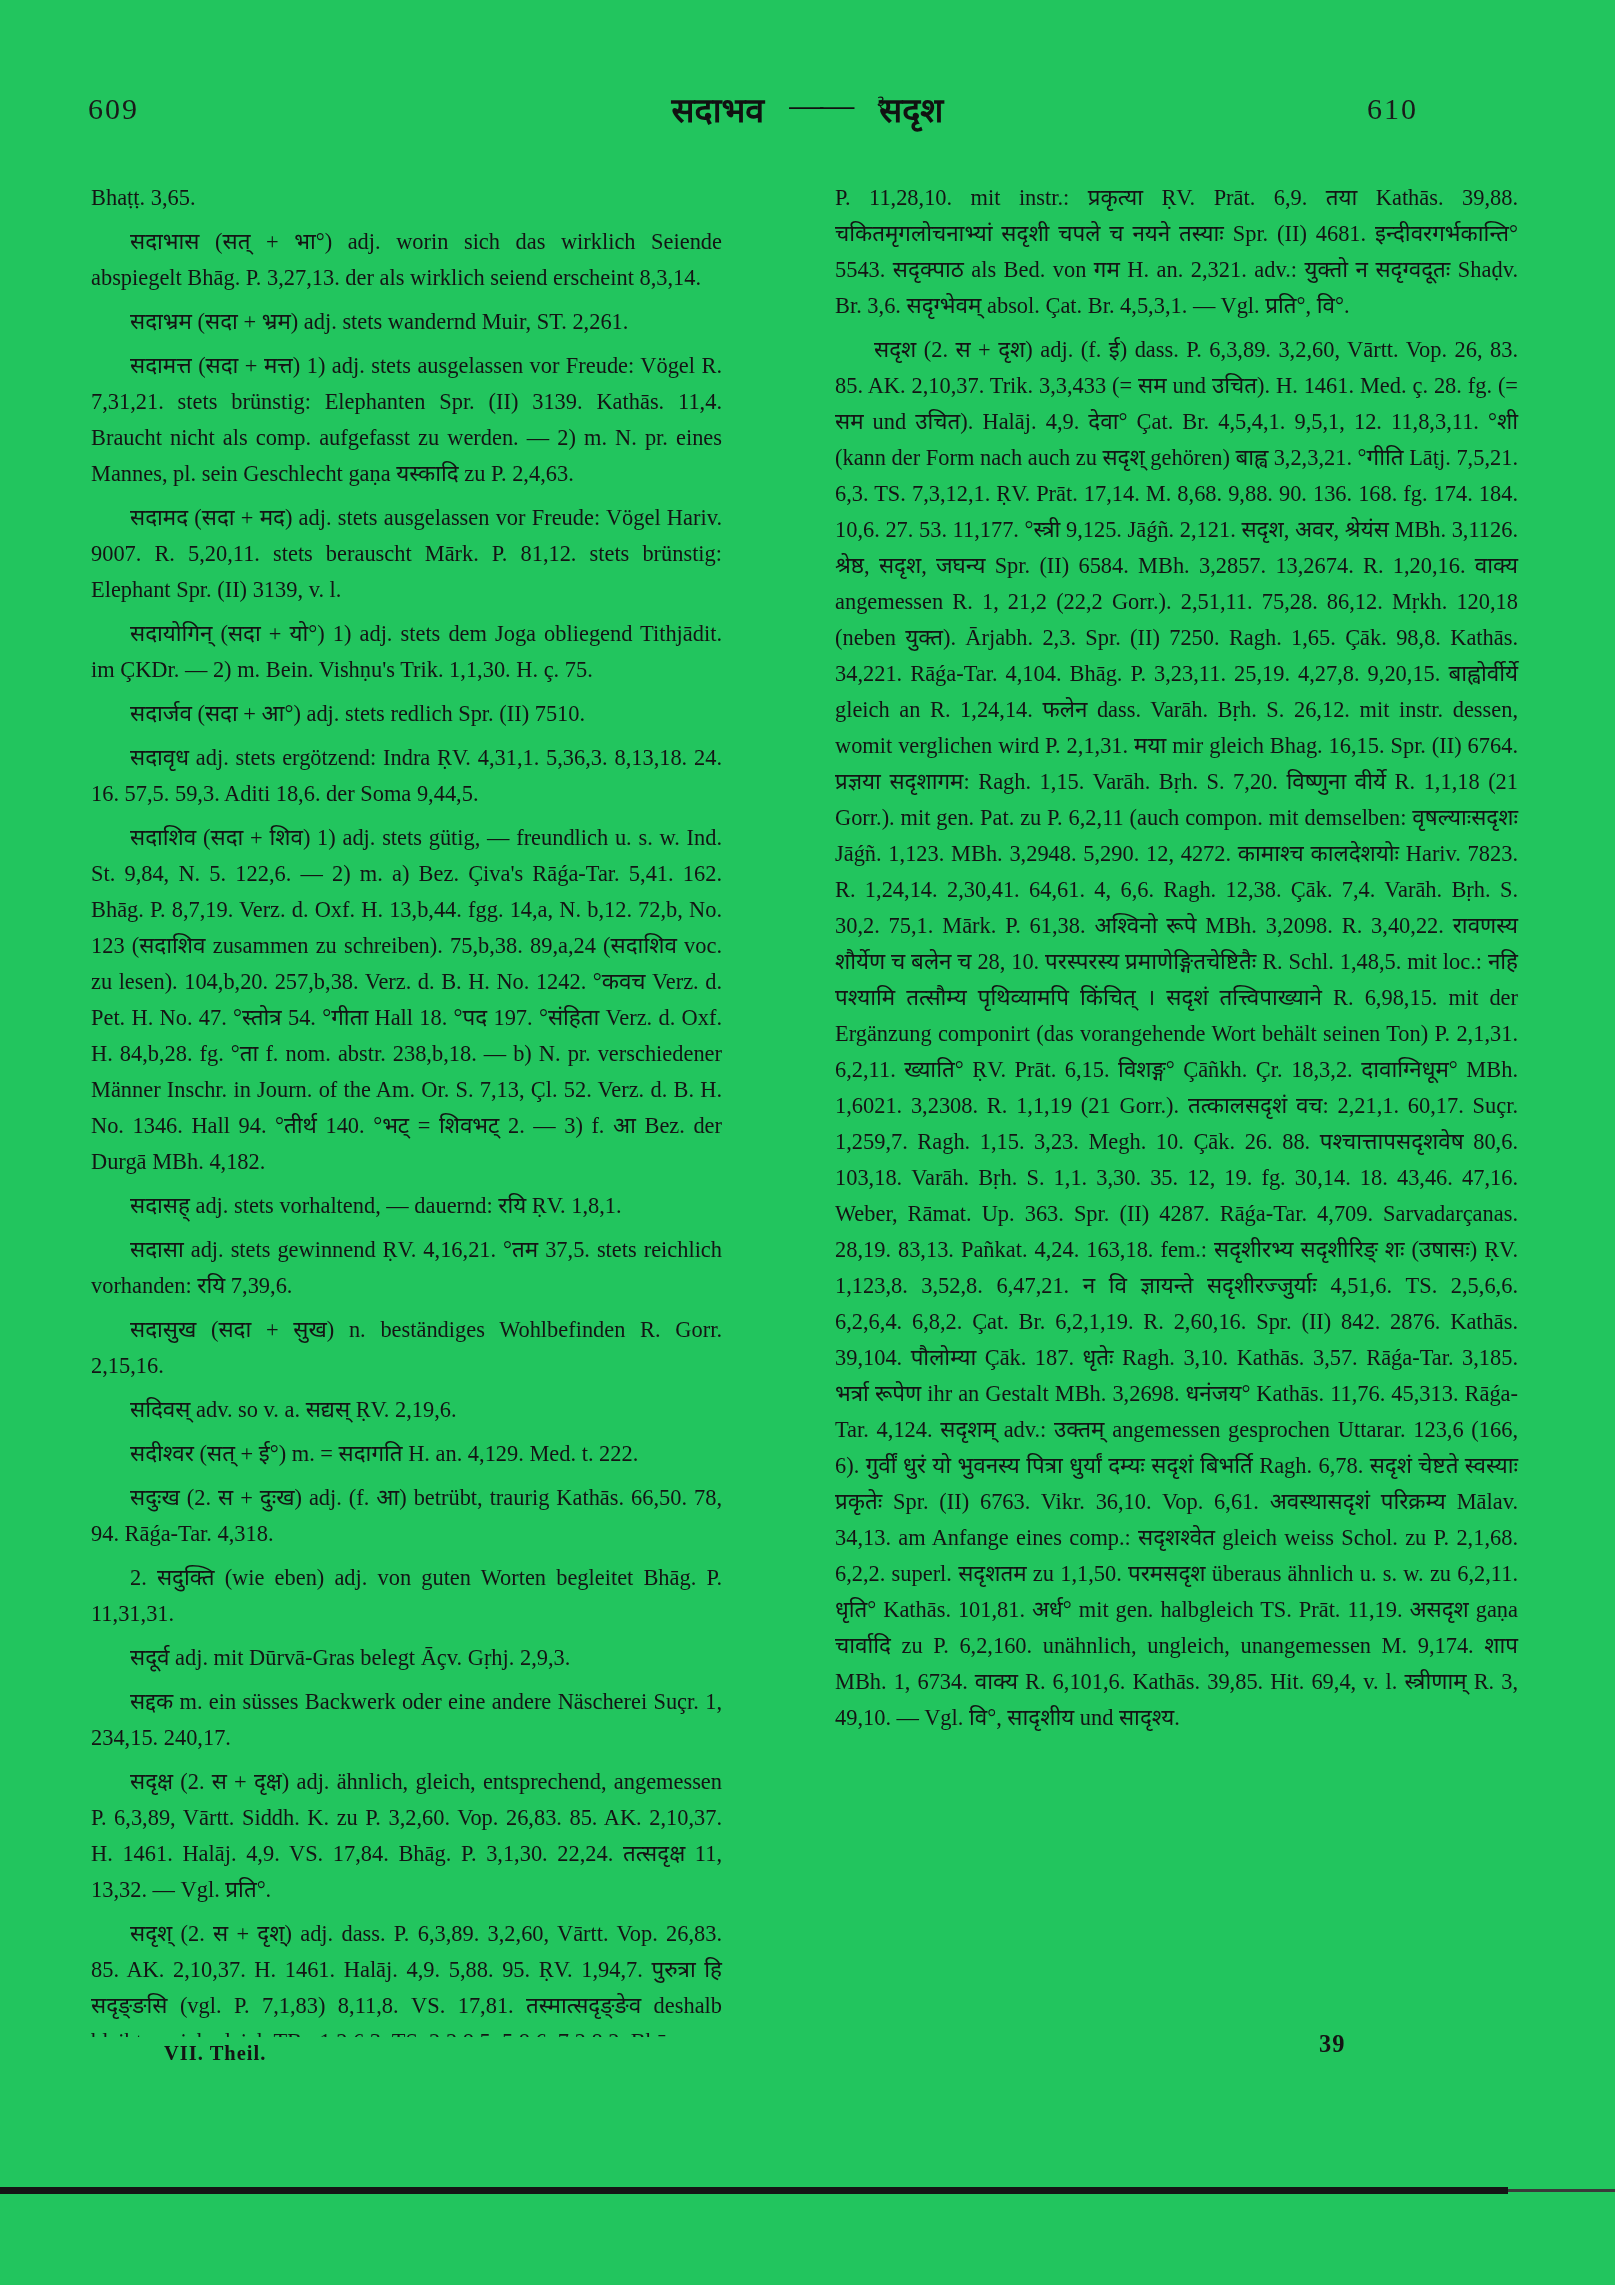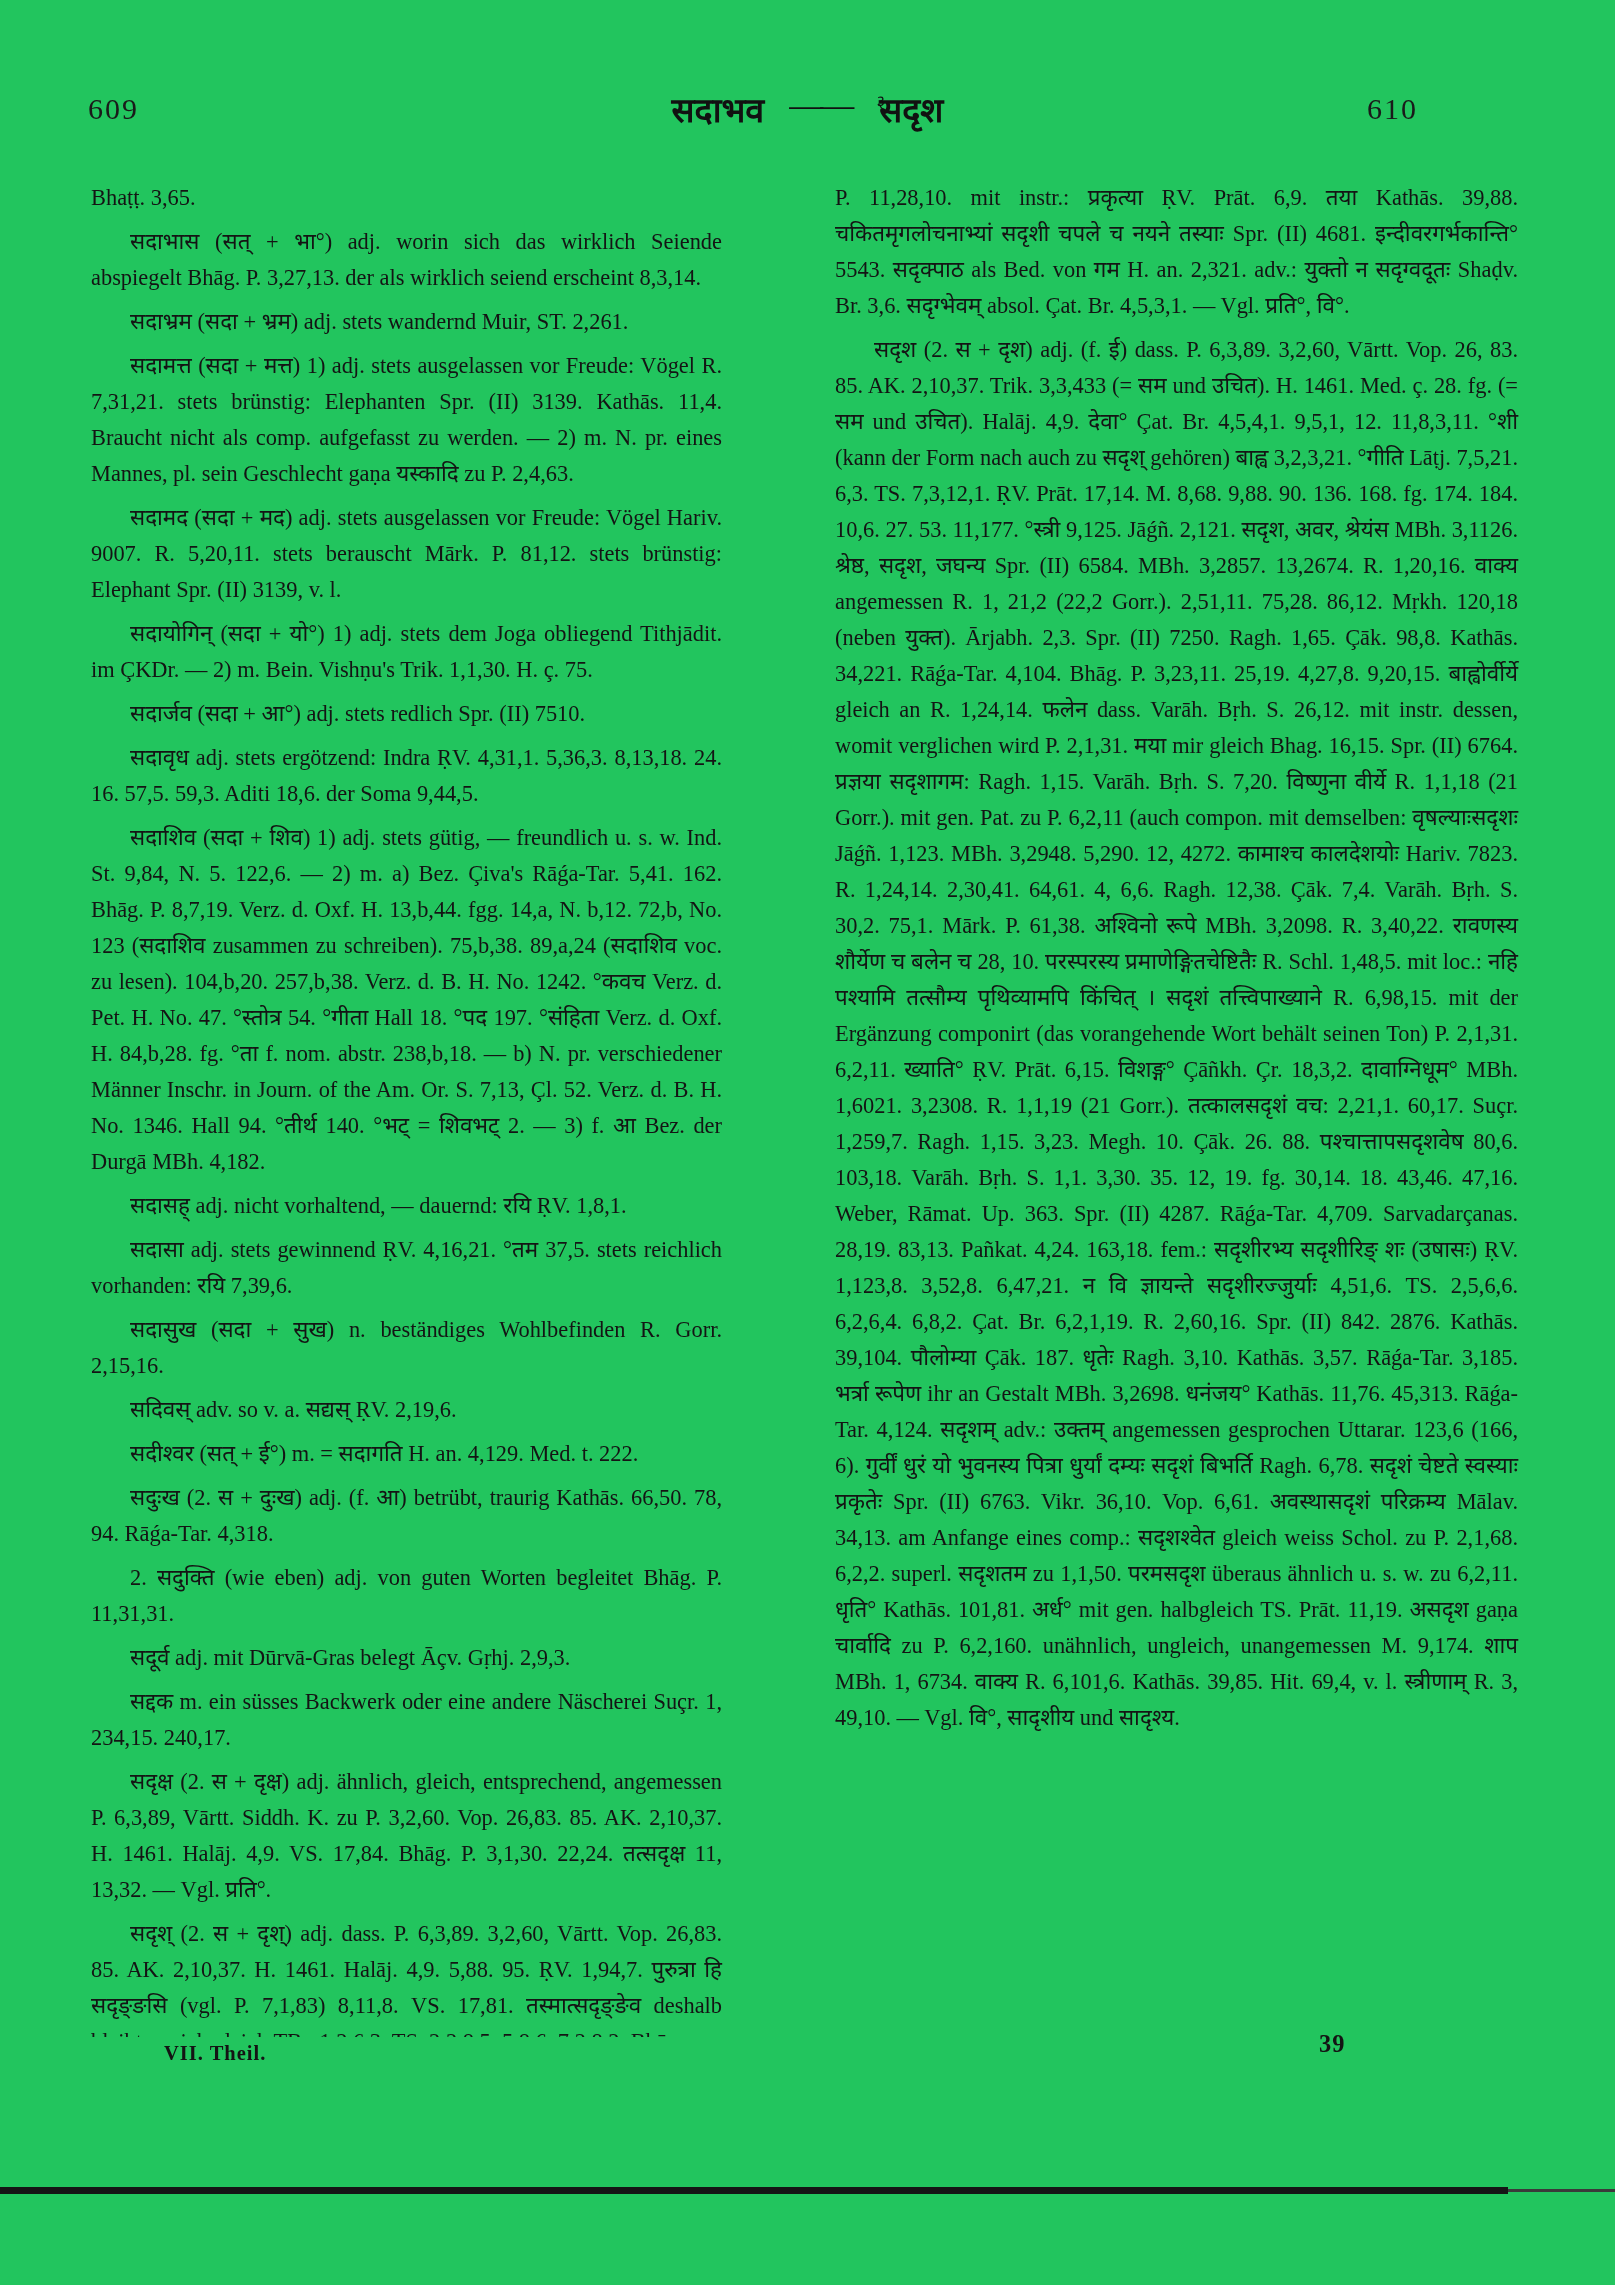--- a/index.html
+++ b/index.html
@@ -77,21 +77,21 @@
   <div class="col col-left">
     <p class="para cont">Bhaṭṭ. 3,65.</p>
     <p class="para entry">सदाभास (सत् + भा°) adj. worin sich das wirklich Seiende abspiegelt Bhāg. P. 3,27,13. der als wirklich seiend erscheint 8,3,14.</p>
     <p class="para entry">सदाभ्रम (सदा + भ्रम) adj. stets wandernd Muir, ST. 2,261.</p>
     <p class="para entry">सदामत्त (सदा + मत्त) 1) adj. stets ausgelassen vor Freude: Vögel R. 7,31,21. stets brünstig: Elephanten Spr. (II) 3139. Kathās. 11,4. Braucht nicht als comp. aufgefasst zu werden. — 2) m. N. pr. eines Mannes, pl. sein Geschlecht gaṇa यस्कादि zu P. 2,4,63.</p>
     <p class="para entry">सदामद (सदा + मद) adj. stets ausgelassen vor Freude: Vögel Hariv. 9007. R. 5,20,11. stets berauscht Mārk. P. 81,12. stets brünstig: Elephant Spr. (II) 3139, v. l.</p>
     <p class="para entry">सदायोगिन् (सदा + यो°) 1) adj. stets dem Joga obliegend Tithjādit. im ÇKDr. — 2) m. Bein. Vishṇu's Trik. 1,1,30. H. ç. 75.</p>
     <p class="para entry">सदार्जव (सदा + आ°) adj. stets redlich Spr. (II) 7510.</p>
     <p class="para entry">सदावृध adj. stets ergötzend: Indra ṚV. 4,31,1. 5,36,3. 8,13,18. 24. 16. 57,5. 59,3. Aditi 18,6. der Soma 9,44,5.</p>
     <p class="para entry">सदाशिव (सदा + शिव) 1) adj. stets gütig, — freundlich u. s. w. Ind. St. 9,84, N. 5. 122,6. — 2) m. a) Bez. Çiva's Rāǵa-Tar. 5,41. 162. Bhāg. P. 8,7,19. Verz. d. Oxf. H. 13,b,44. fgg. 14,a, N. b,12. 72,b, No. 123 (सदाशिव zusammen zu schreiben). 75,b,38. 89,a,24 (सदाशिव voc. zu lesen). 104,b,20. 257,b,38. Verz. d. B. H. No. 1242. °कवच Verz. d. Pet. H. No. 47. °स्तोत्र 54. °गीता Hall 18. °पद 197. °संहिता Verz. d. Oxf. H. 84,b,28. fg. °ता f. nom. abstr. 238,b,18. — b) N. pr. verschiedener Männer Inschr. in Journ. of the Am. Or. S. 7,13, Çl. 52. Verz. d. B. H. No. 1346. Hall 94. °तीर्थ 140. °भट् = शिवभट् 2. — 3) f. आ Bez. der Durgā MBh. 4,182.</p>
-    <p class="para entry">सदासह् adj. nicht vorhaltend, — dauernd: रयि ṚV. 1,8,1.</p>
+    <p class="para entry">सदासह् adj. stets vorhaltend, — dauernd: रयि ṚV. 1,8,1.</p>
     <p class="para entry">सदासा adj. stets gewinnend ṚV. 4,16,21. °तम 37,5. stets reichlich vorhanden: रयि 7,39,6.</p>
     <p class="para entry">सदासुख (सदा + सुख) n. beständiges Wohlbefinden R. Gorr. 2,15,16.</p>
     <p class="para entry">सदिवस् adv. so v. a. सद्यस् ṚV. 2,19,6.</p>
     <p class="para entry">सदीश्वर (सत् + ई°) m. = सदागति H. an. 4,129. Med. t. 222.</p>
     <p class="para entry">सदुःख (2. स + दुःख) adj. (f. आ) betrübt, traurig Kathās. 66,50. 78, 94. Rāǵa-Tar. 4,318.</p>
     <p class="para entry">2. सदुक्ति (wie eben) adj. von guten Worten begleitet Bhāg. P. 11,31,31.</p>
     <p class="para entry">सदूर्व adj. mit Dūrvā-Gras belegt Āçv. Gṛhj. 2,9,3.</p>
     <p class="para entry">सद्दक m. ein süsses Backwerk oder eine andere Näscherei Suçr. 1, 234,15. 240,17.</p>
     <p class="para entry">सदृक्ष (2. स + दृक्ष) adj. ähnlich, gleich, entsprechend, angemessen P. 6,3,89, Vārtt. Siddh. K. zu P. 3,2,60. Vop. 26,83. 85. AK. 2,10,37. H. 1461. Halāj. 4,9. VS. 17,84. Bhāg. P. 3,1,30. 22,24. तत्सदृक्ष 11, 13,32. — Vgl. प्रति°.</p>
     <p class="para entry">सदृश् (2. स + दृश्) adj. dass. P. 6,3,89. 3,2,60, Vārtt. Vop. 26,83. 85. AK. 2,10,37. H. 1461. Halāj. 4,9. 5,88. 95. ṚV. 1,94,7. पुरुत्रा हि सदृङ्ङसि (vgl. P. 7,1,83) 8,11,8. VS. 17,81. तस्मात्सदृङ्ङेव deshalb bleibt es sich gleich TBr. 1,2,6,3. TS. 2,2,8,5. 5,8,6. 7,2,8,2. Bhāg.</p>

